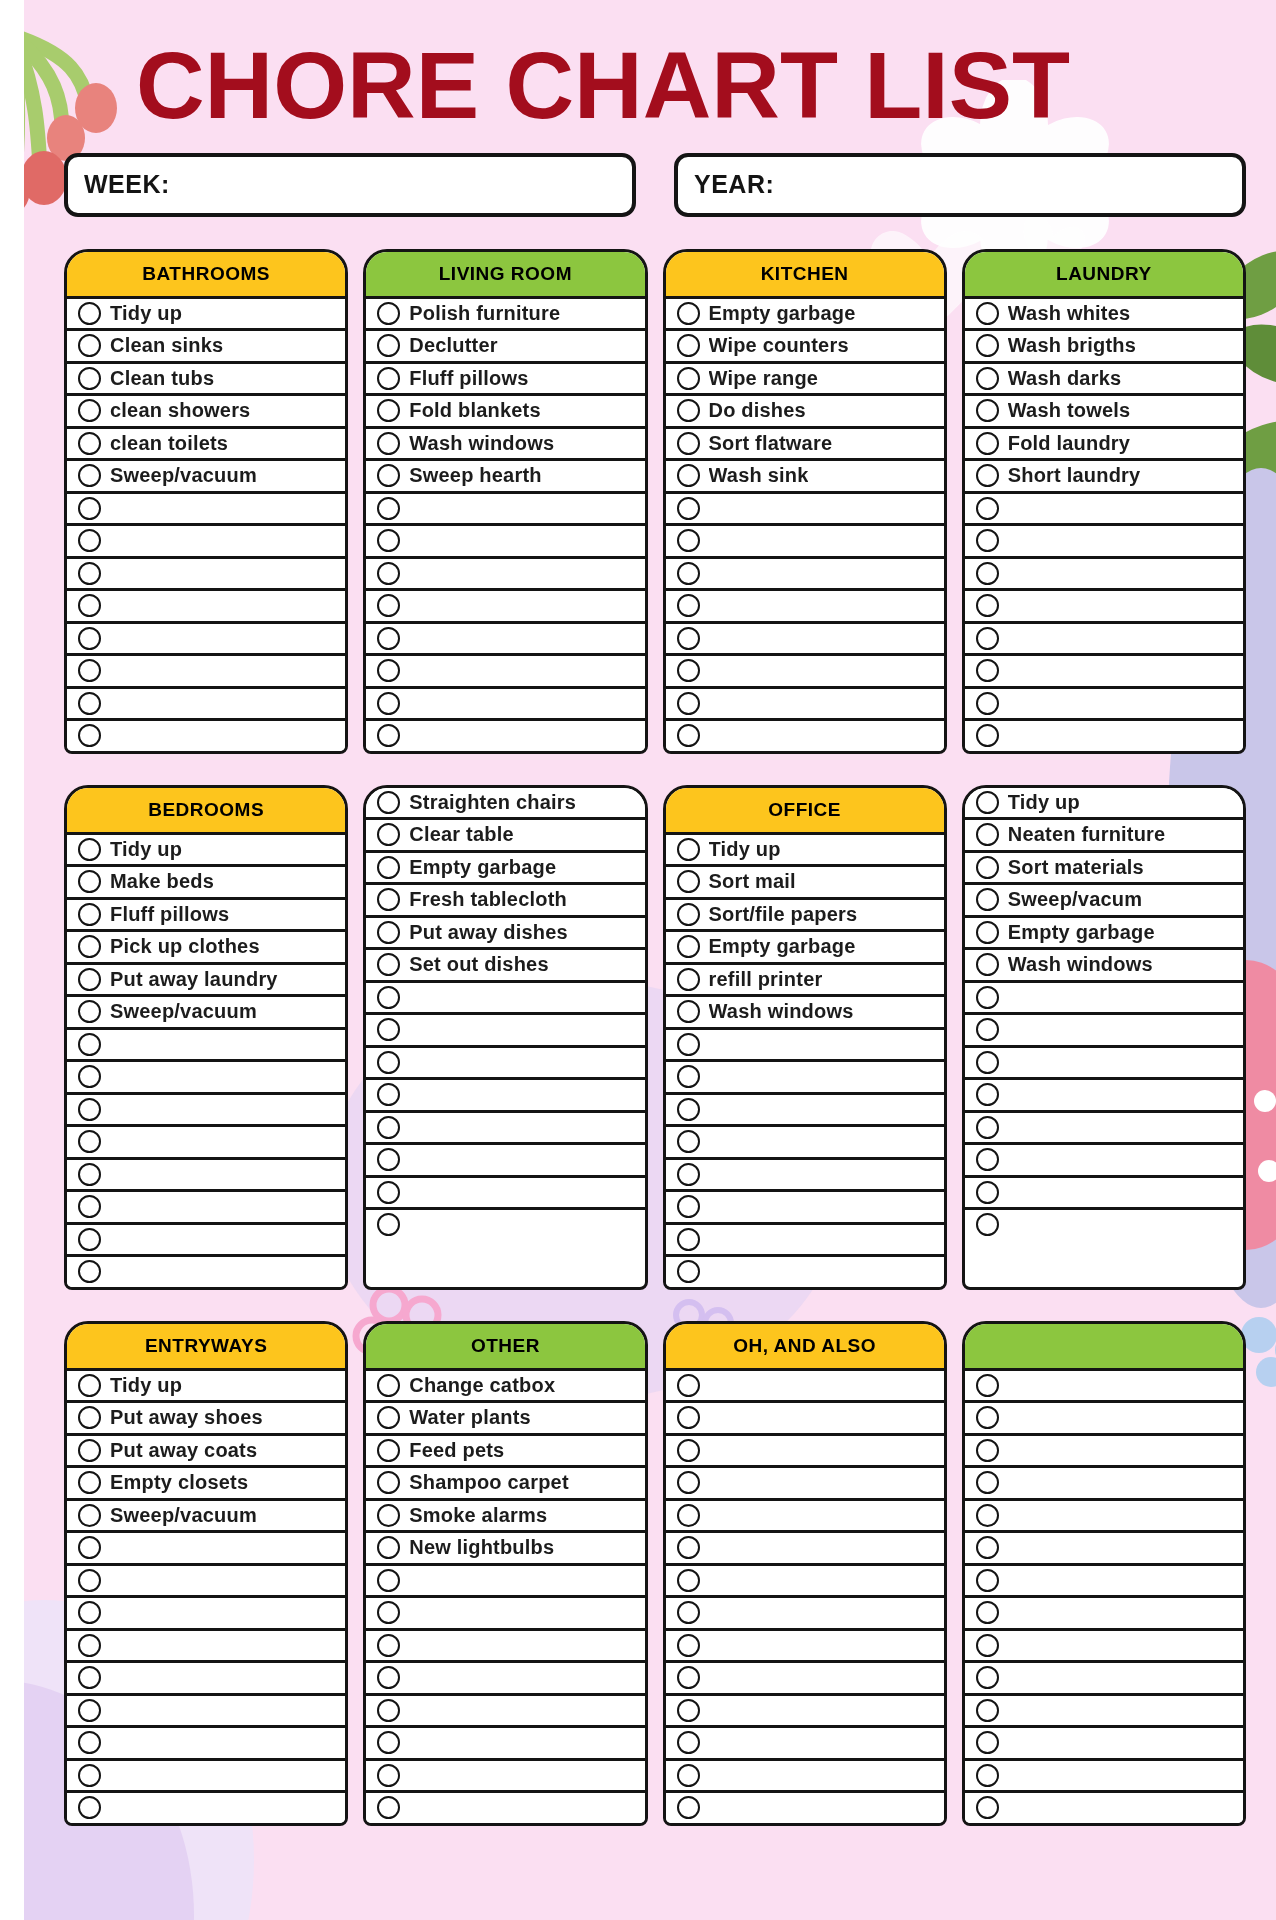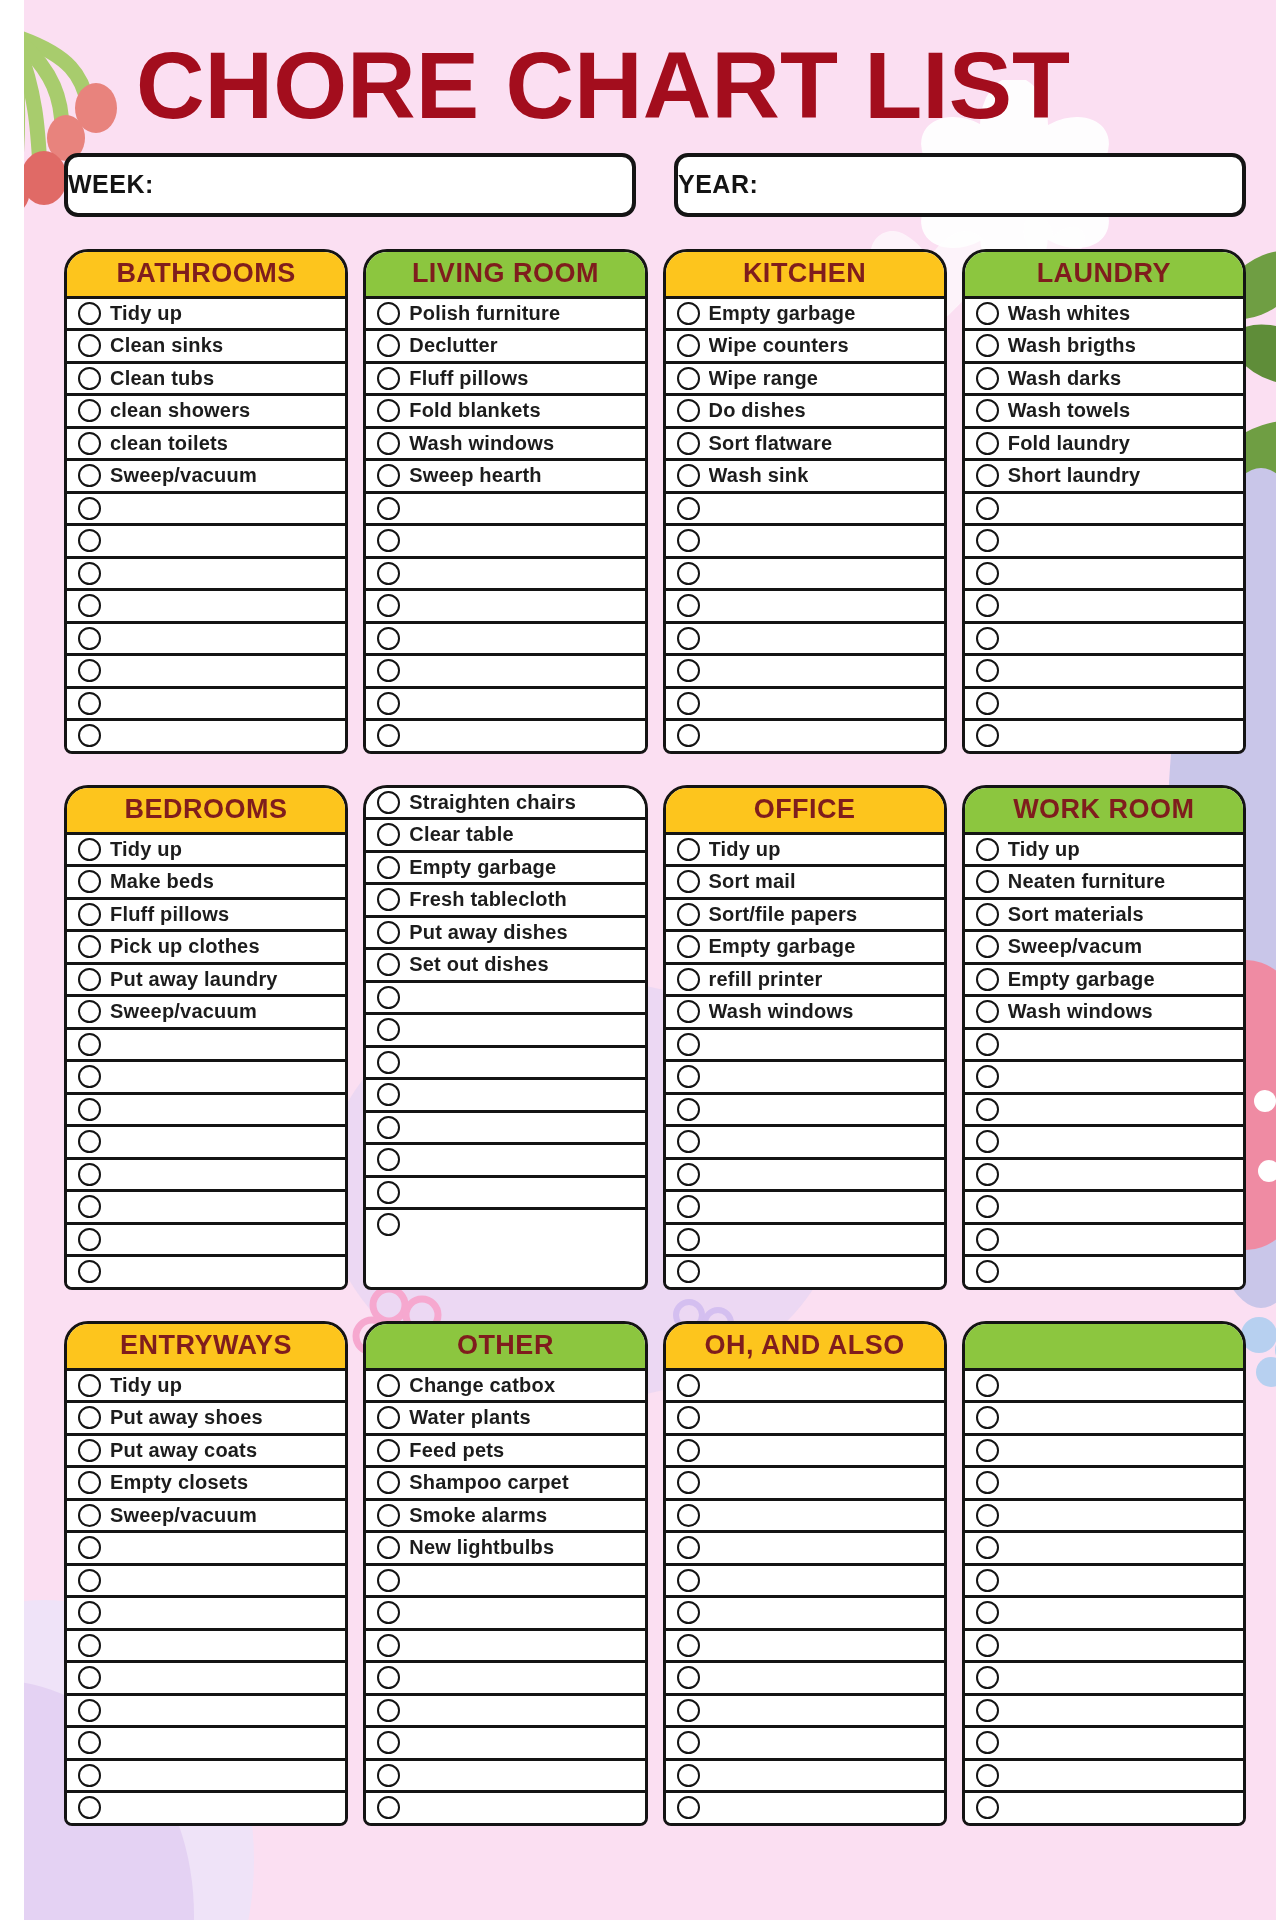--- a/index.html
+++ b/index.html
@@ -26,42 +26,42 @@
     color:#a30d1d;
     white-space:nowrap;
   }
   .fields{display:flex;gap:38px;margin-top:16px;}
   .field{
     flex:1;height:56px;
     background:#ffffff;
     border:4px solid #141414;
     border-radius:14px;
     display:flex;align-items:center;
-    padding-left:0;
+    padding-left:16px;
     font-size:25px;font-weight:bold;color:#141414;
     letter-spacing:.5px;
   }
   .grid{
     margin-top:32px;
     display:grid;
     grid-template-columns:repeat(4,1fr);
     column-gap:15px;
     row-gap:31px;
   }
   .section{
     border:3.5px solid #141414;
     border-radius:24px 24px 8px 8px;
     overflow:hidden;
     background:#ffffff;
   }
   .section-header{
     height:44px;
     display:flex;align-items:center;justify-content:center;
     border-bottom:3.5px solid #141414;
-    font-size:27px;font-weight:bold;color:#7f1d1d;
+    font-size:19px;font-weight:bold;color:#000000;
     letter-spacing:.5px;
   }
   .section-header.yellow{background:#fdc51d;}
   .section-header.green{background:#8cc63f;}
   .row{
     height:29.5px;
     background:#ffffff;
     border-bottom:3px solid #141414;
     display:flex;align-items:center;
   }
@@ -587,23 +587,20 @@
           <div class="row">
             <span class="checkbox"></span>
             <span class="row-label"></span>
           </div>
           <div class="row">
             <span class="checkbox"></span>
             <span class="row-label"></span>
           </div>
         </div>
         <div class="section">
-          <div class="section-header green">
-            <span>WORK ROOM</span>
-          </div>
           <div class="row">
             <span class="checkbox"></span>
             <span class="row-label">Tidy up</span>
           </div>
           <div class="row">
             <span class="checkbox"></span>
             <span class="row-label">Neaten furniture</span>
           </div>
           <div class="row">
             <span class="checkbox"></span>

